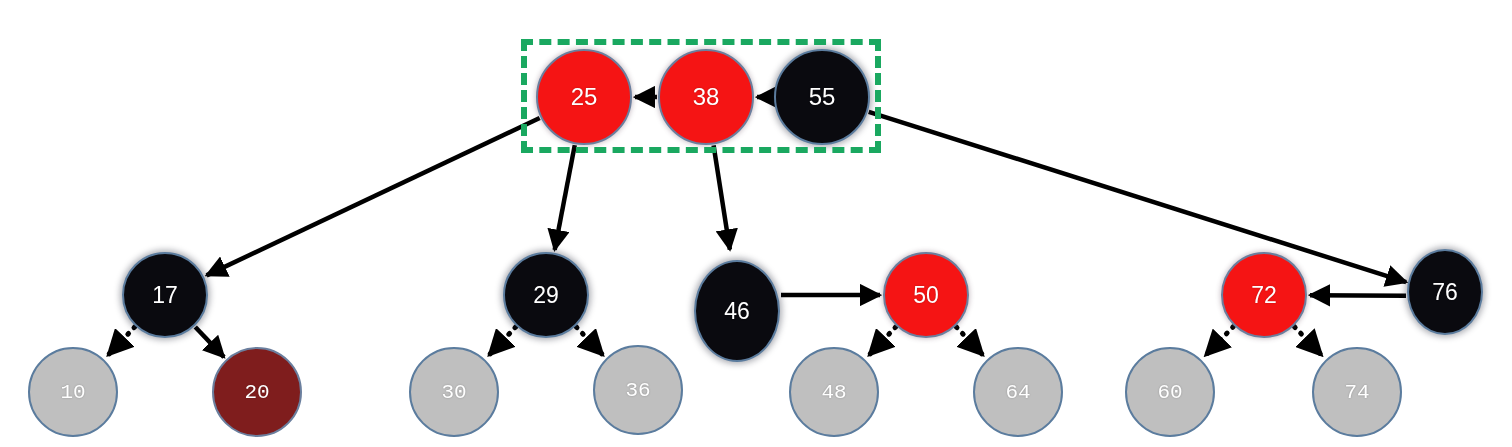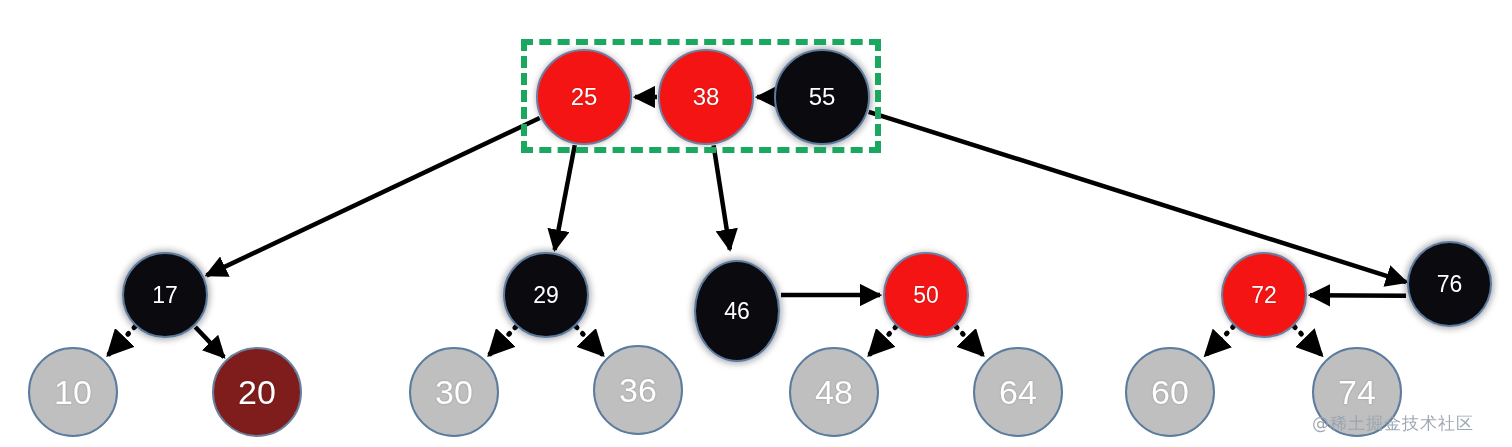--- a/index.html
+++ b/index.html
@@ -51,21 +51,21 @@
   }
   .node.pink {
     background: #7f1d1d;
     border: 2px solid #6b7f9e;
   }
   .node.gray {
     background: #bfbfbf;
     border: 2px solid #5b7c9e;
   }
   .node.internal .node-label { font-size: 23px; }
-  .node.leaf .node-label { font-size: 34px; }
+  .node.leaf .node-label { font-size: 21px; font-family: Liberation Mono, monospace; }
   .node.root .node-label { font-size: 24px; }
 
   #highlight-box {
     position: absolute;
     box-sizing: border-box;
     border: 6px dashed #1aa860;
     background: transparent;
   }
   #watermark {
     position: absolute;
@@ -129,21 +129,21 @@
       </div>
       <div class="node black internal" style="left: 694px; top: 260px; width: 86px; height: 102px;">
         <span class="node-label">46</span>
       </div>
       <div class="node red internal" style="left: 883px; top: 252px; width: 86px; height: 86px;">
         <span class="node-label">50</span>
       </div>
       <div class="node red internal" style="left: 1221px; top: 252px; width: 86px; height: 86px;">
         <span class="node-label">72</span>
       </div>
-      <div class="node black internal" style="left: 1407px; top: 241px; width: 85px; height: 86px;">
+      <div class="node black internal" style="left: 1407px; top: 249px; width: 76px; height: 86px;">
         <span class="node-label">76</span>
       </div>
       <div class="node gray leaf" style="left: 28px; top: 347px; width: 90px; height: 90px;">
         <span class="node-label">10</span>
       </div>
       <div class="node pink leaf" style="left: 212px; top: 347px; width: 90px; height: 90px;">
         <span class="node-label">20</span>
       </div>
       <div class="node gray leaf" style="left: 409px; top: 347px; width: 90px; height: 90px;">
         <span class="node-label">30</span>
@@ -160,15 +160,14 @@
       <div class="node gray leaf" style="left: 1125px; top: 347px; width: 90px; height: 90px;">
         <span class="node-label">60</span>
       </div>
       <div class="node gray leaf" style="left: 1312px; top: 347px; width: 90px; height: 90px;">
         <span class="node-label">74</span>
       </div>
     </div>
 
   <div id="highlight-box" style="left: 521px; top: 39px; width: 360px; height: 114px; border-color: rgb(26, 168, 96);"></div>
 
-  <div id="watermark" style="left: 1312px; top: 412px; color: rgb(154, 164, 174);">@稀土掘金技术社区</div>
 
 </div>
 
 </body></html>

